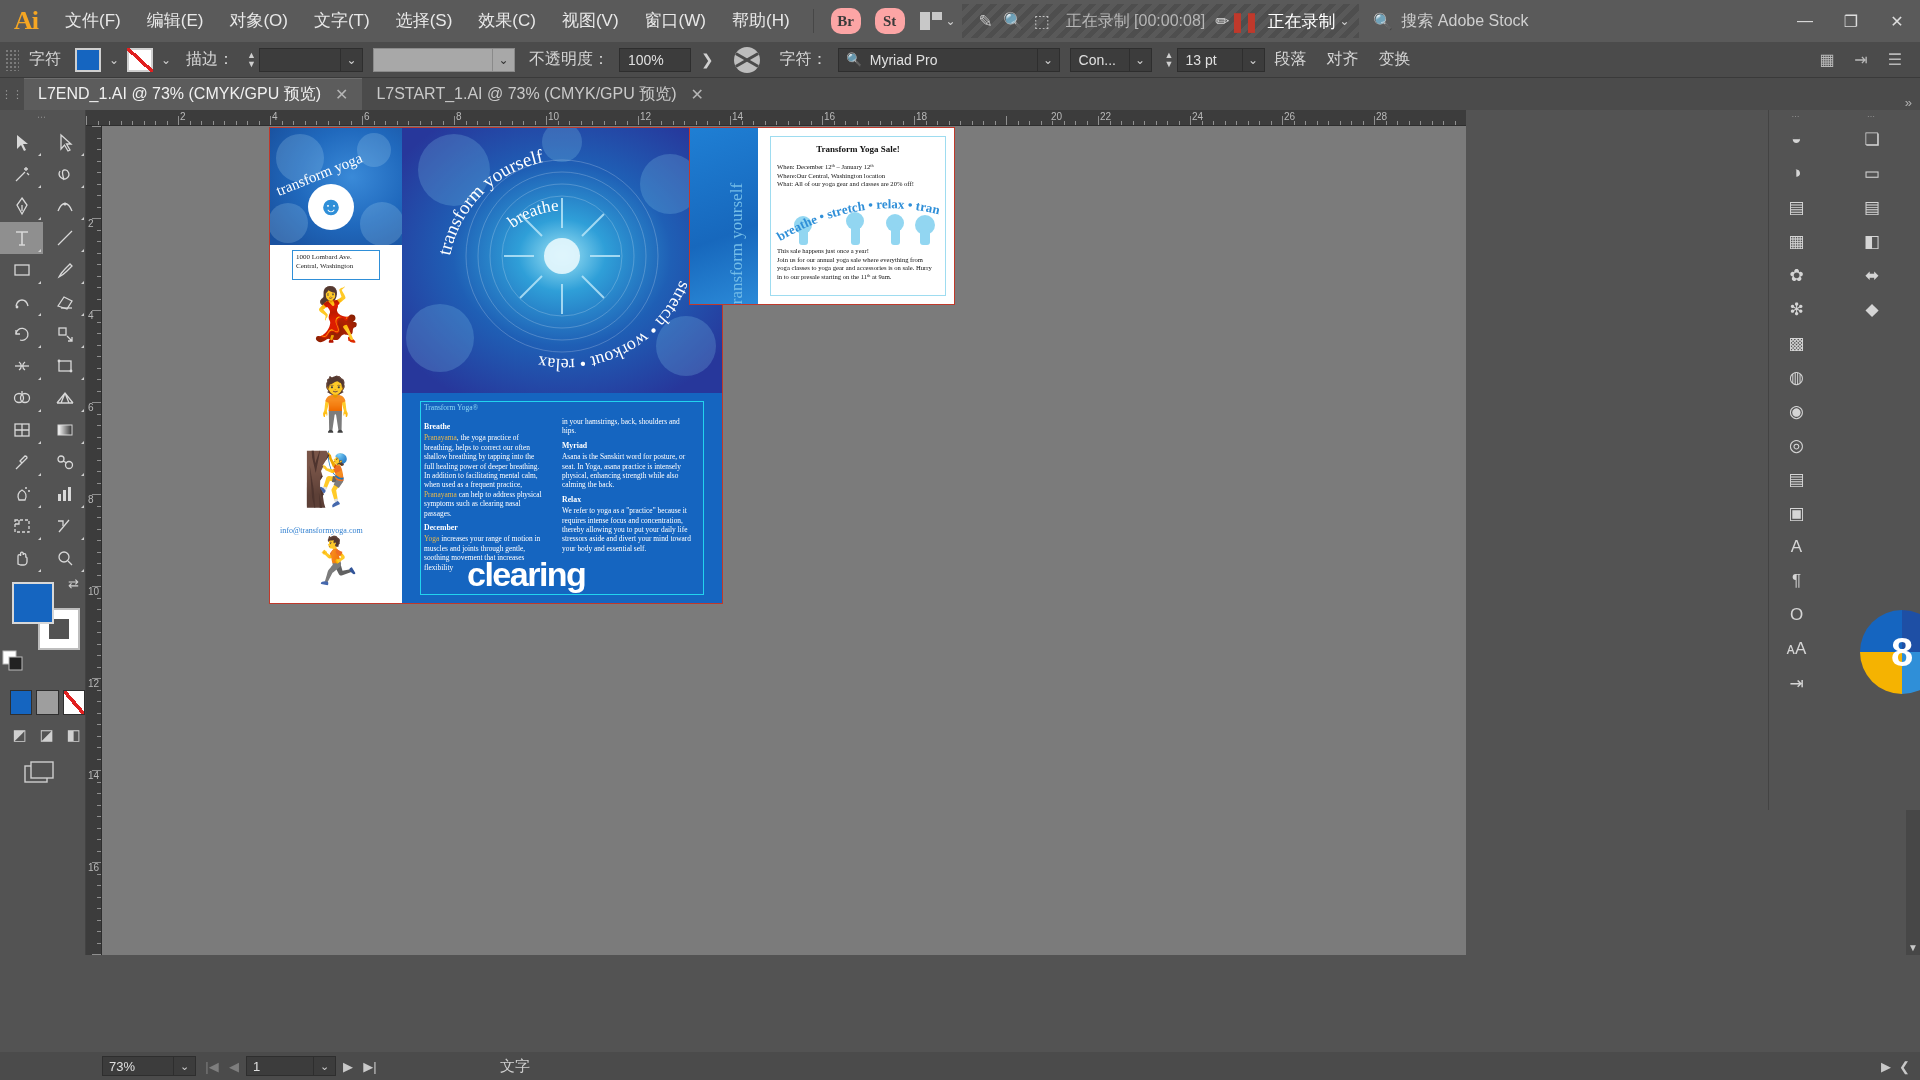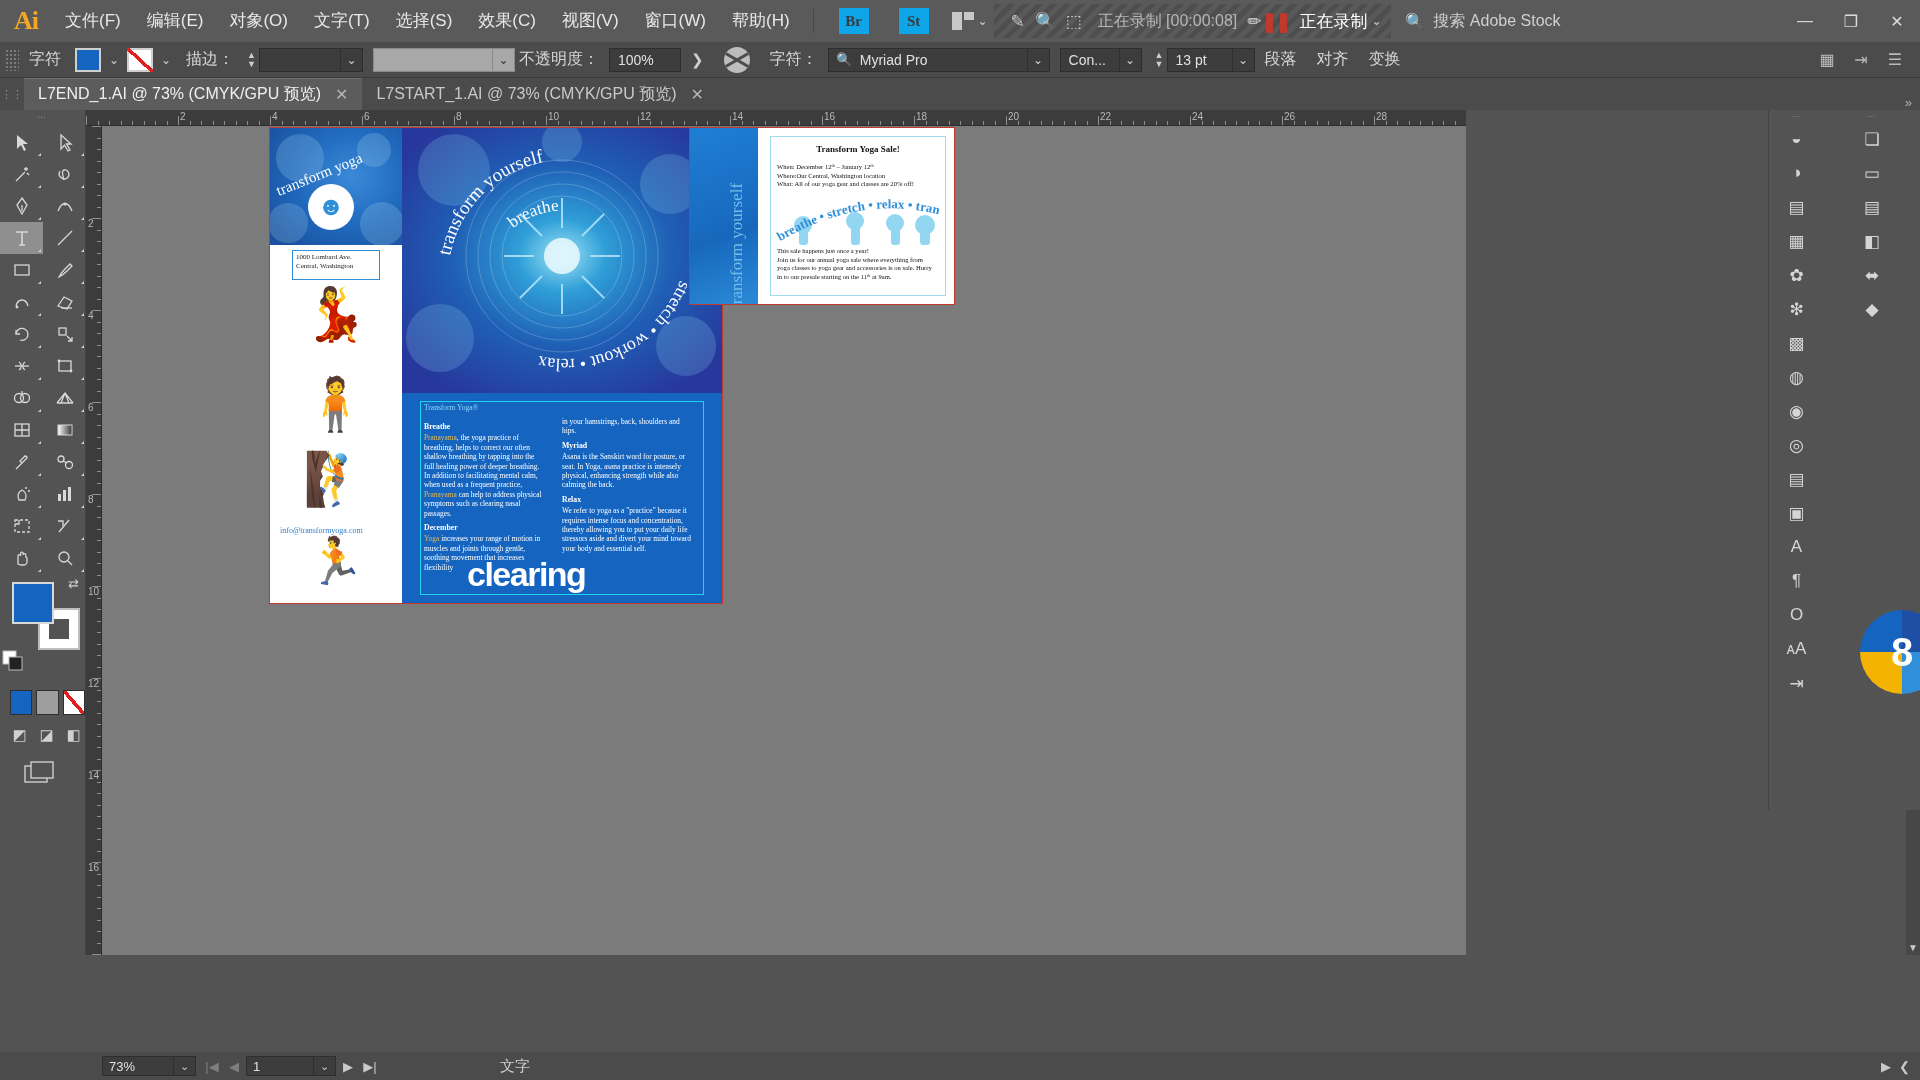--- a/index.html
+++ b/index.html
@@ -22,23 +22,23 @@
     width: 52px; height: 42px; display: flex; align-items: center; justify-content: center;
     color: #f5a623; font-size: 26px; font-weight: bold; font-family: "Liberation Serif", serif;
     letter-spacing: -1px;
   }
   .menu-item {
     padding: 0 13px; height: 42px; line-height: 42px;
     color: #e8e8e8; font-size: 17px; white-space: nowrap; cursor: default;
   }
   .mb-sep { width: 1px; height: 24px; background: #474747; margin: 0 10px; }
   .mb-btn {
-    width: 30px; height: 26px; background: #0ea5e9; color: #3a3a3a;
+    width: 30px; height: 26px; background: #fca5a5; color: #3a3a3a;
     font-size: 15px; font-weight: bold; display: flex; align-items: center; justify-content: center;
-    margin: 0 15px; border-radius: 0; font-family: "Liberation Serif", serif;
+    margin: 0 7px; border-radius: 10px; font-family: "Liberation Serif", serif;
   }
   .mb-arrange { display: flex; align-items: center; margin-left: 8px; gap: 4px; }
   .arrange-glyph { display: flex; gap: 2px; }
   .arrange-glyph i { display: block; width: 10px; height: 18px; background: #c8c8c8; }
   .arrange-glyph i.sm { height: 8px; }
   .chev { color: #d0d0d0; font-size: 12px; }
   .rec-strip {
     display: flex; align-items: center; height: 34px;
     background: repeating-linear-gradient(135deg,#4e4e4e 0 5px,#595959 5px 10px);
     padding: 0 10px; margin-left: 6px;
@@ -389,21 +389,21 @@
         <span>▼</span>
       </div>
     <div style="display:flex">
       <div class="field" style="width:82px"></div>
       <div class="field-chev">⌄</div>
     </div>
     <div style="display:flex; margin-left:10px">
       <div class="field lt" style="width:120px"></div>
       <div class="field-chev lt">⌄</div>
     </div>
-    <div class="cb-label" style="padding-left:4px">不透明度：</div>
+    <div class="cb-label" style="padding-left:14px">不透明度：</div>
     <div class="field" style="width:72px">100%</div>
     <div class="opacity-arrow">❯</div>
     <div class="recolor-ic"></div>
     <div class="cb-label">字符：</div>
     <div style="display:flex">
       <div class="field" style="width:200px; gap:7px">
         <span class="font-find">🔍</span>
         <span>Myriad Pro</span>
       </div>
       <div class="field-chev">⌄</div>
@@ -731,21 +731,21 @@
       <div class="tick" style="left: 828px; bottom: 0px; width: 1px; height: 9px;"></div>
       <div class="rlabel" style="left: 830px; top: 1px;">18</div>
       <div class="tick" style="left: 839.5px; bottom: 0px; width: 1px; height: 4px;"></div>
       <div class="tick" style="left: 851px; bottom: 0px; width: 1px; height: 4px;"></div>
       <div class="tick" style="left: 862.5px; bottom: 0px; width: 1px; height: 4px;"></div>
       <div class="tick" style="left: 874px; bottom: 0px; width: 1px; height: 4px;"></div>
       <div class="tick" style="left: 885.5px; bottom: 0px; width: 1px; height: 4px;"></div>
       <div class="tick" style="left: 897px; bottom: 0px; width: 1px; height: 4px;"></div>
       <div class="tick" style="left: 908.5px; bottom: 0px; width: 1px; height: 4px;"></div>
       <div class="tick" style="left: 920px; bottom: 0px; width: 1px; height: 9px;"></div>
-      <div class="rlabel" style="left: 922px; top: 1px;">20</div>
+      <div class="rlabel" style="left: 965px; top: 1px;">20</div>
       <div class="tick" style="left: 931.5px; bottom: 0px; width: 1px; height: 4px;"></div>
       <div class="tick" style="left: 943px; bottom: 0px; width: 1px; height: 4px;"></div>
       <div class="tick" style="left: 954.5px; bottom: 0px; width: 1px; height: 4px;"></div>
       <div class="tick" style="left: 966px; bottom: 0px; width: 1px; height: 4px;"></div>
       <div class="tick" style="left: 977.5px; bottom: 0px; width: 1px; height: 4px;"></div>
       <div class="tick" style="left: 989px; bottom: 0px; width: 1px; height: 4px;"></div>
       <div class="tick" style="left: 1000.5px; bottom: 0px; width: 1px; height: 4px;"></div>
       <div class="tick" style="left: 1012px; bottom: 0px; width: 1px; height: 9px;"></div>
       <div class="rlabel" style="left: 1014px; top: 1px;">22</div>
       <div class="tick" style="left: 1023.5px; bottom: 0px; width: 1px; height: 4px;"></div>

